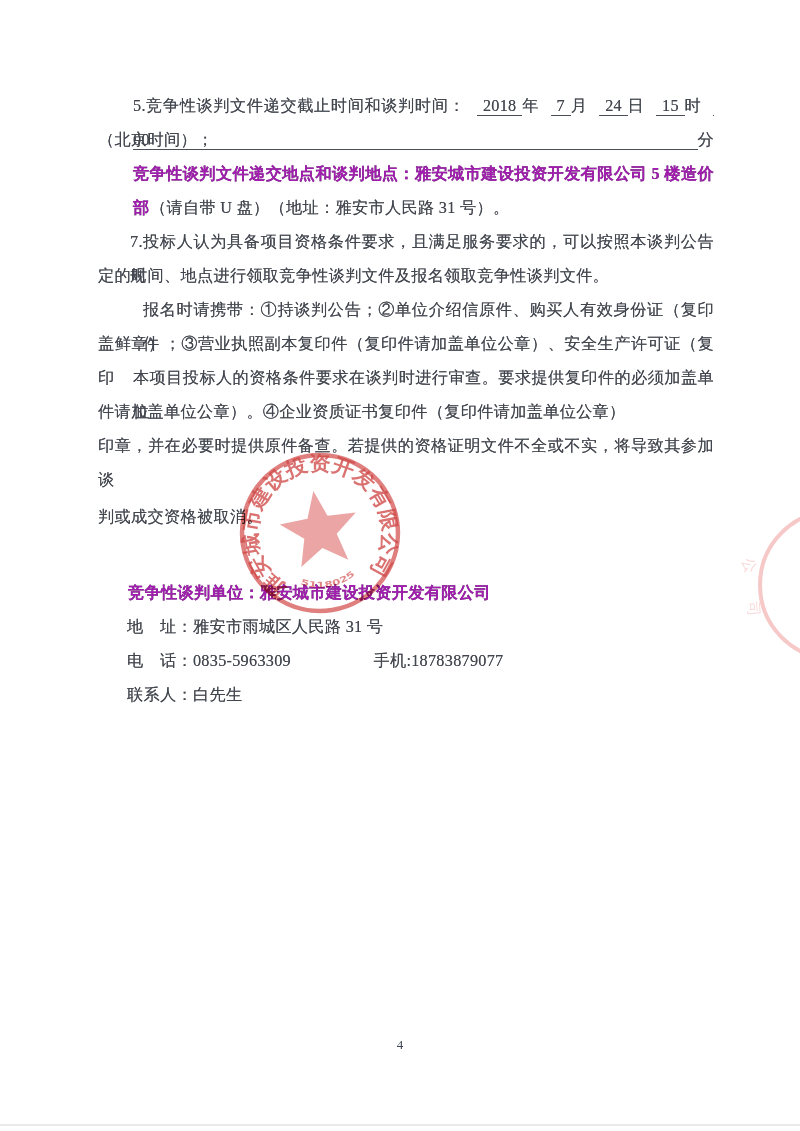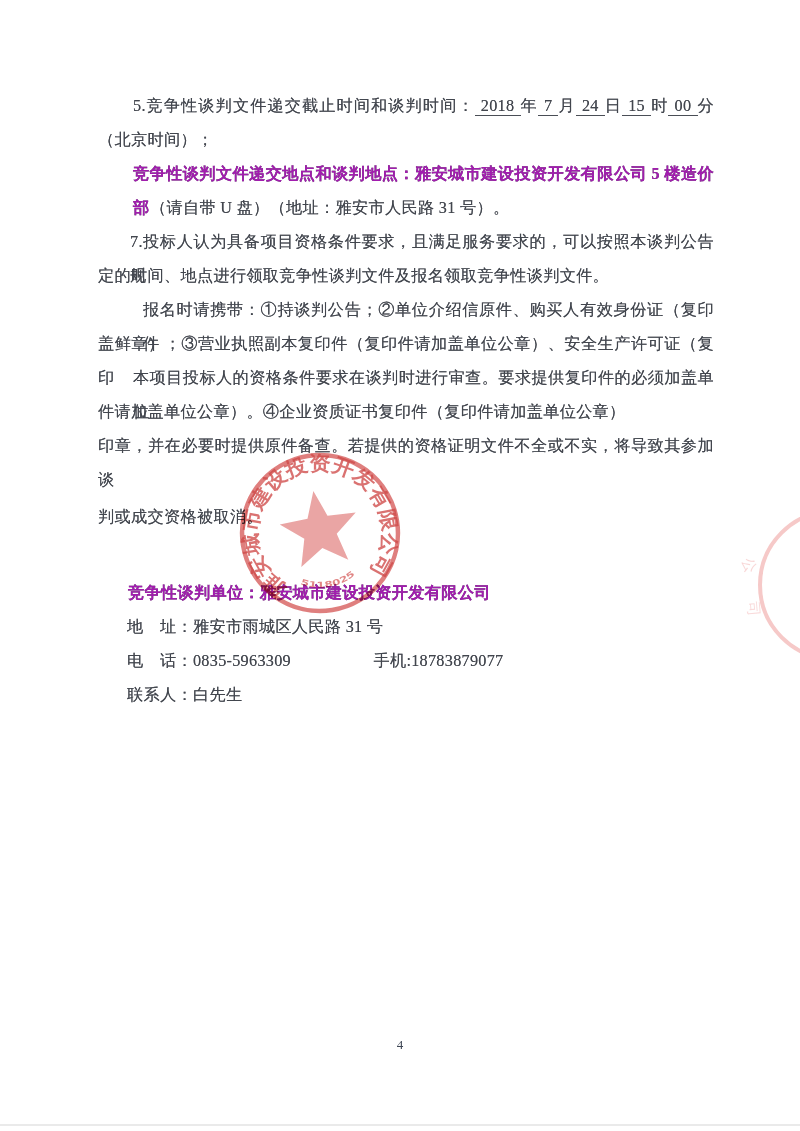--- a/index.html
+++ b/index.html
@@ -29,20 +29,21 @@
     text-align-last:justify;
   }
   .line.b{
     font-weight:bold;
     color:#a21caf;
     text-shadow:0 0 .6px rgba(40,43,50,.8);
   }
   .u{
     border-bottom:1.3px solid #4a4e56;
     padding:0 1px;
+    margin-left:12px;
   }
   .pagenum{
     position:absolute;left:0;right:0;top:1037px;
     text-align:center;
     font-size:13px;color:#3e4654;
   }
   .seal{
     position:absolute;left:235px;top:448px;
     width:170px;height:170px;
     transform:rotate(-9deg);

